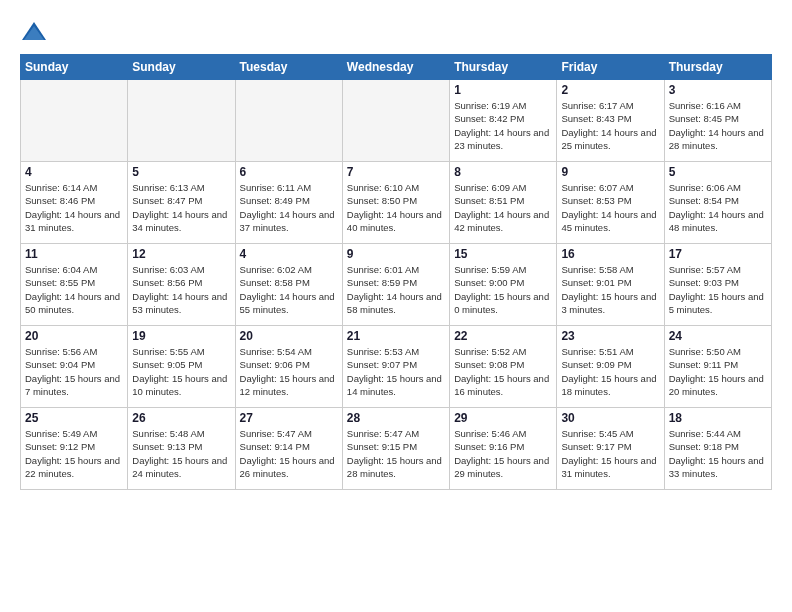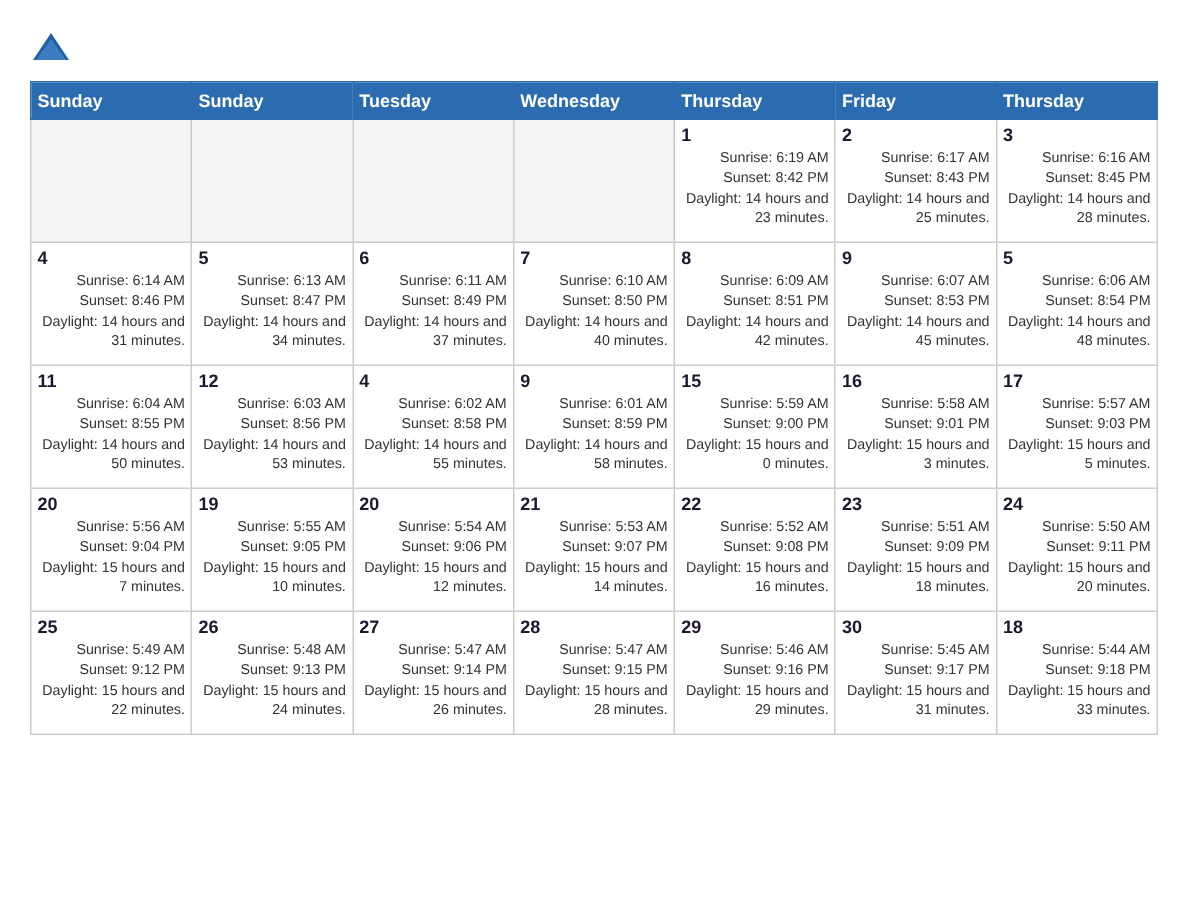--- a/index.html
+++ b/index.html
@@ -85,21 +85,20 @@
     .day-num {
       font-size: 12px;
       font-weight: bold;
       color: #1a1a2e;
       margin-bottom: 2px;
     }
     .day-info {
       font-size: 9.5px;
       color: #333;
       line-height: 1.4;
-      text-align: right;
     }
   </style>
 </head>
 <body>
 
 <div class="page">
   <div class="header">
     <div class="logo">
 
       <svg class="logo-icon" viewBox="0 0 28 28">

